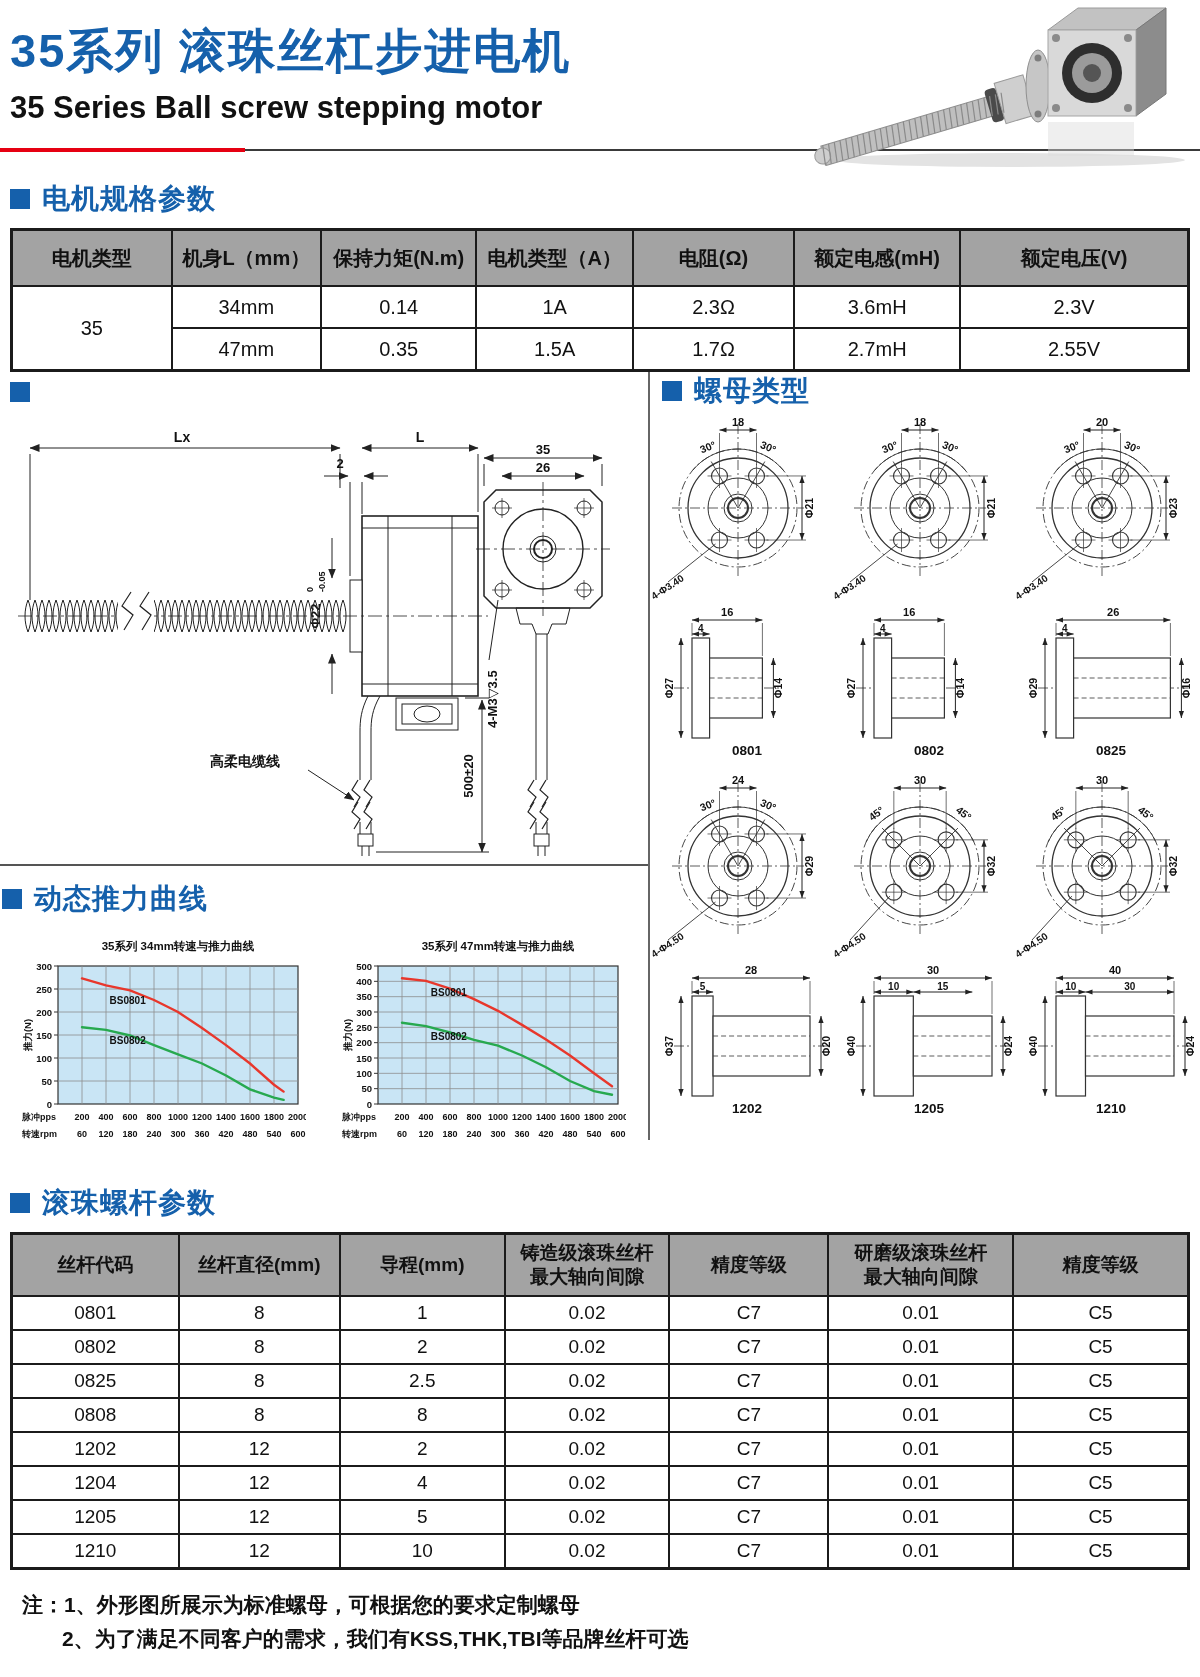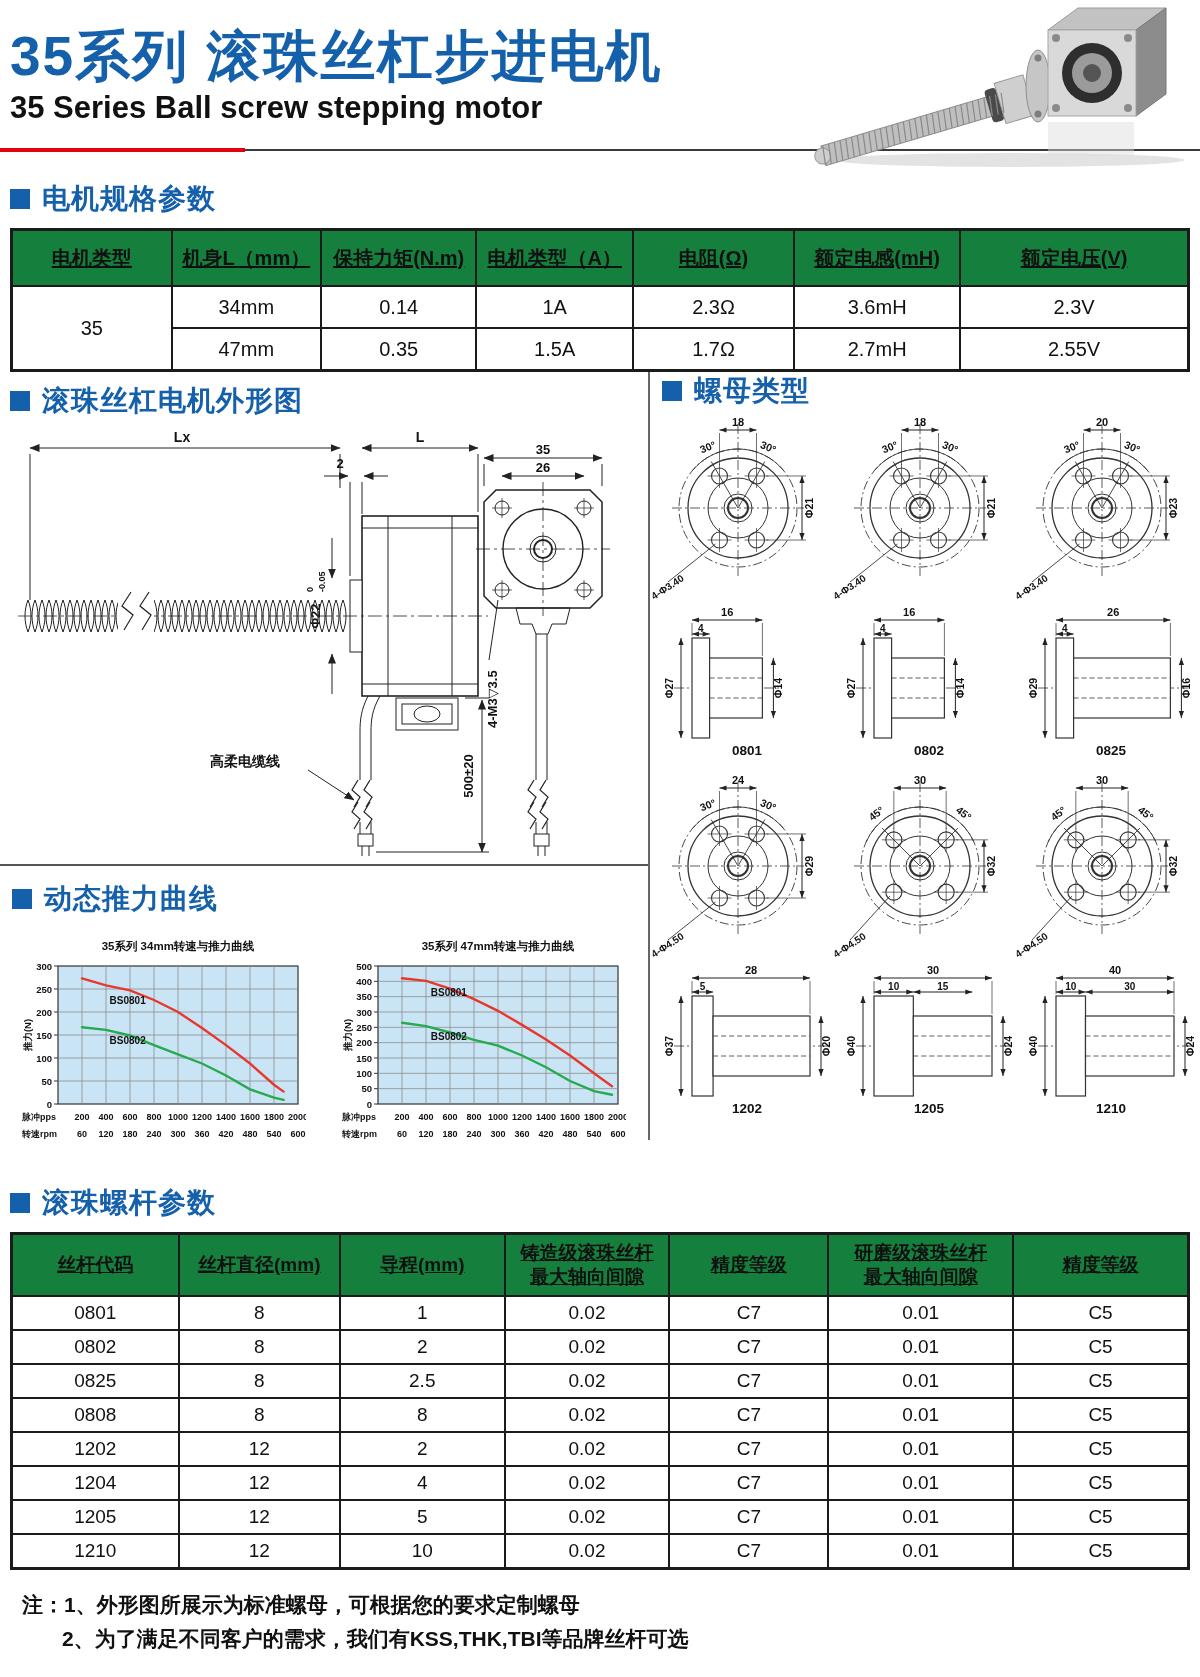--- a/index.html
+++ b/index.html
@@ -1,28 +1,28 @@
 <!DOCTYPE html>
 <html><head>
 <meta charset="utf-8">
 <style>
   html,body{margin:0;padding:0;background:#fff;}
   .page{position:relative;width:1200px;height:1677px;background:#fff;overflow:hidden;
         font-family:"Liberation Sans","DejaVu Sans",sans-serif;color:#111;}
-  .hdr-cn{position:absolute;left:10px;top:20px;font-size:55px;font-weight:800;color:#1560ab;letter-spacing:2px;}
+  .hdr-cn{position:absolute;left:10px;top:20px;font-size:47px;font-weight:800;color:#1560ab;letter-spacing:2px;}
   .hdr-en{position:absolute;left:10px;top:90px;font-size:31px;font-weight:600;color:#111;}
   .hdr-rule{position:absolute;left:0;top:148px;width:1200px;height:5px;}
   .hdr-rule .red{position:absolute;left:0;top:0;width:245px;height:4px;background:#e60012;}
   .hdr-rule .gray{position:absolute;left:245px;top:1px;width:955px;height:2px;background:#3a3a3a;}
   .sec{position:absolute;display:flex;align-items:center;gap:12px;color:#1560ab;font-weight:800;}
   .sec .sq{width:20px;height:20px;background:#1560ab;flex:0 0 auto;}
   .sec .t{font-size:28px;letter-spacing:1px;}
   table{border-collapse:collapse;background:#fff;}
   .datatable{position:absolute;left:10px;width:1180px;border:3px solid #1b1b1b;table-layout:fixed;}
-  .datatable th{background:#15803d;font-weight:700;text-decoration:underline;}
+  .datatable th{background:#a3a3a3;font-weight:700;}
   .datatable th,.datatable td{border:2px solid #1b1b1b;text-align:center;vertical-align:middle;}
   #spec-table{top:228px;}
   #spec-table th{height:52px;font-size:20px;}
   #spec-table td{height:38px;font-size:20px;}
   #screw-table{top:1232px;}
   #screw-table th{height:58px;font-size:19px;white-space:pre-line;line-height:1.25;}
   #screw-table td{height:30px;font-size:19px;}
   .vdiv{position:absolute;left:648px;top:372px;width:2px;height:768px;background:#666;}
   .hdiv{position:absolute;left:0;top:864px;width:648px;height:2px;background:#555;}
   .charts{position:absolute;left:22px;top:936px;display:flex;gap:36px;}
@@ -145,21 +145,20 @@
           <td>1.5A</td>
           <td>1.7Ω</td>
           <td>2.7mH</td>
           <td>2.55V</td>
         </tr>
       </tbody>
     </table>
 
   <div class="sec" style="left:10px;top:382px;">
     <div class="sq"></div>
-    <div class="t">滚珠丝杠电机外形图</div>
   </div>
 
   <svg id="outline-svg" style="position:absolute;left:10px;top:428px;" width="620" height="432" viewBox="0 0 620 432">
     <defs>
       <marker id="mR" markerWidth="10" markerHeight="8" refX="9.5" refY="4" orient="auto">
         <path d="M0,0 L10,4 L0,8 z" fill="#222"></path>
         </marker>
       <marker id="mL" markerWidth="10" markerHeight="8" refX="0.5" refY="4" orient="auto">
         <path d="M10,0 L0,4 L10,8 z" fill="#222"></path>
         </marker>
@@ -316,21 +315,21 @@
         <path d="M524,352 l-6,10 l8,7 l-6,10"></path>
         <path d="M536,352 l-6,10 l8,7 l-6,10"></path>
         <path d="M524,374 l-6,10 l8,7 l-6,10"></path>
         <path d="M536,374 l-6,10 l8,7 l-6,10"></path>
       </g>
     </svg>
 
   <div class="hdiv"></div>
   <div class="vdiv"></div>
 
-  <div class="sec" style="left:12px;top:880px;">
+  <div class="sec" style="left:2px;top:880px;">
     <div class="sq"></div>
     <div class="t">动态推力曲线</div>
   </div>
   <div class="charts">
     <div class="chart" id="chart-0"><svg viewBox="0 0 284 215" width="284" height="215">
           <text x="156" y="14" text-anchor="middle" font-size="11.5" font-weight="bold">35系列 34mm转速与推力曲线</text>
           <rect x="36" y="30" width="240" height="138" fill="#c9e5f5" stroke="#333" stroke-width="1.2"></rect>
           <line x1="32" y1="168" x2="36" y2="168" stroke="#333" stroke-width="1"></line>
           <text x="30" y="171.5" text-anchor="end" font-size="9.5" font-weight="bold">0</text>
           <line x1="36" y1="145" x2="276" y2="145" stroke="#8d8d8d" stroke-width="0.8"></line>

